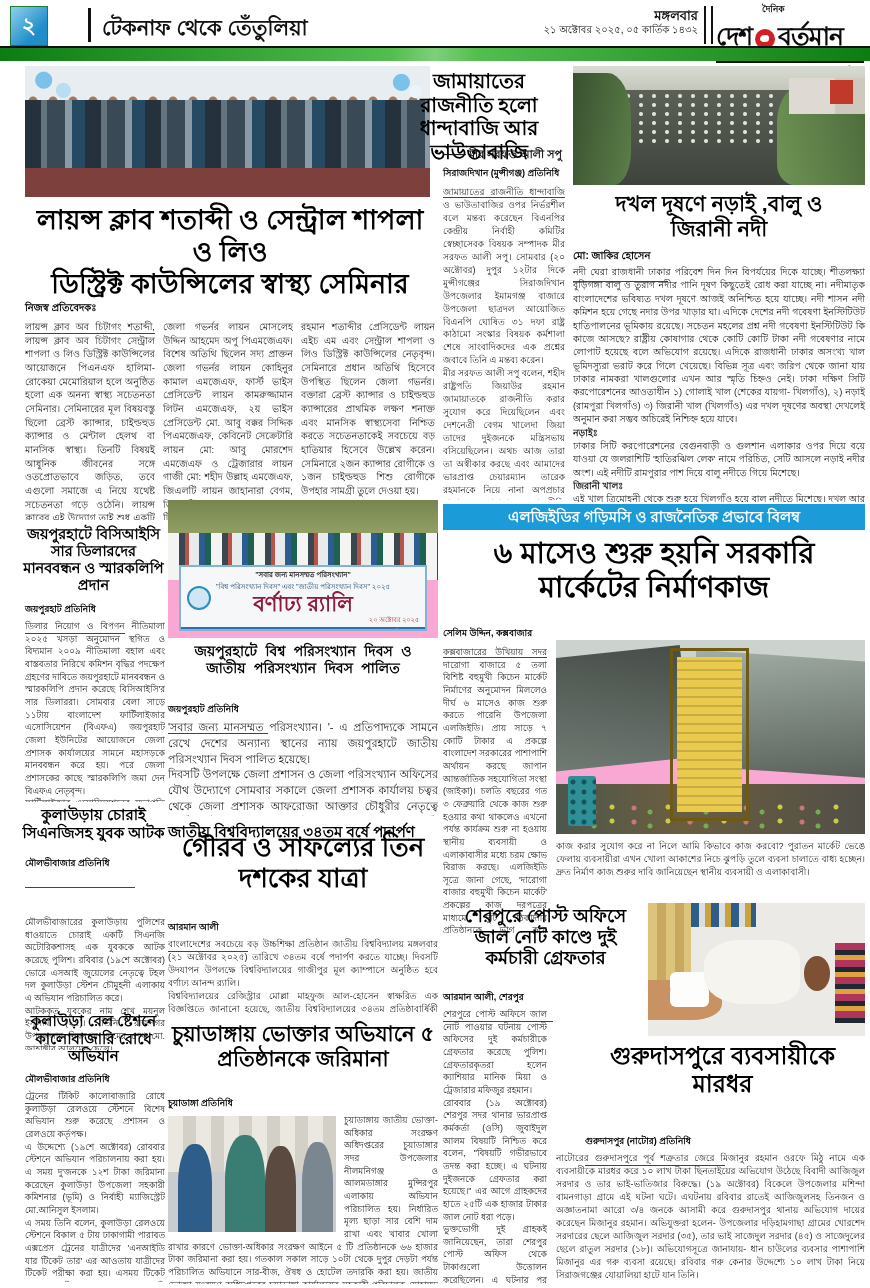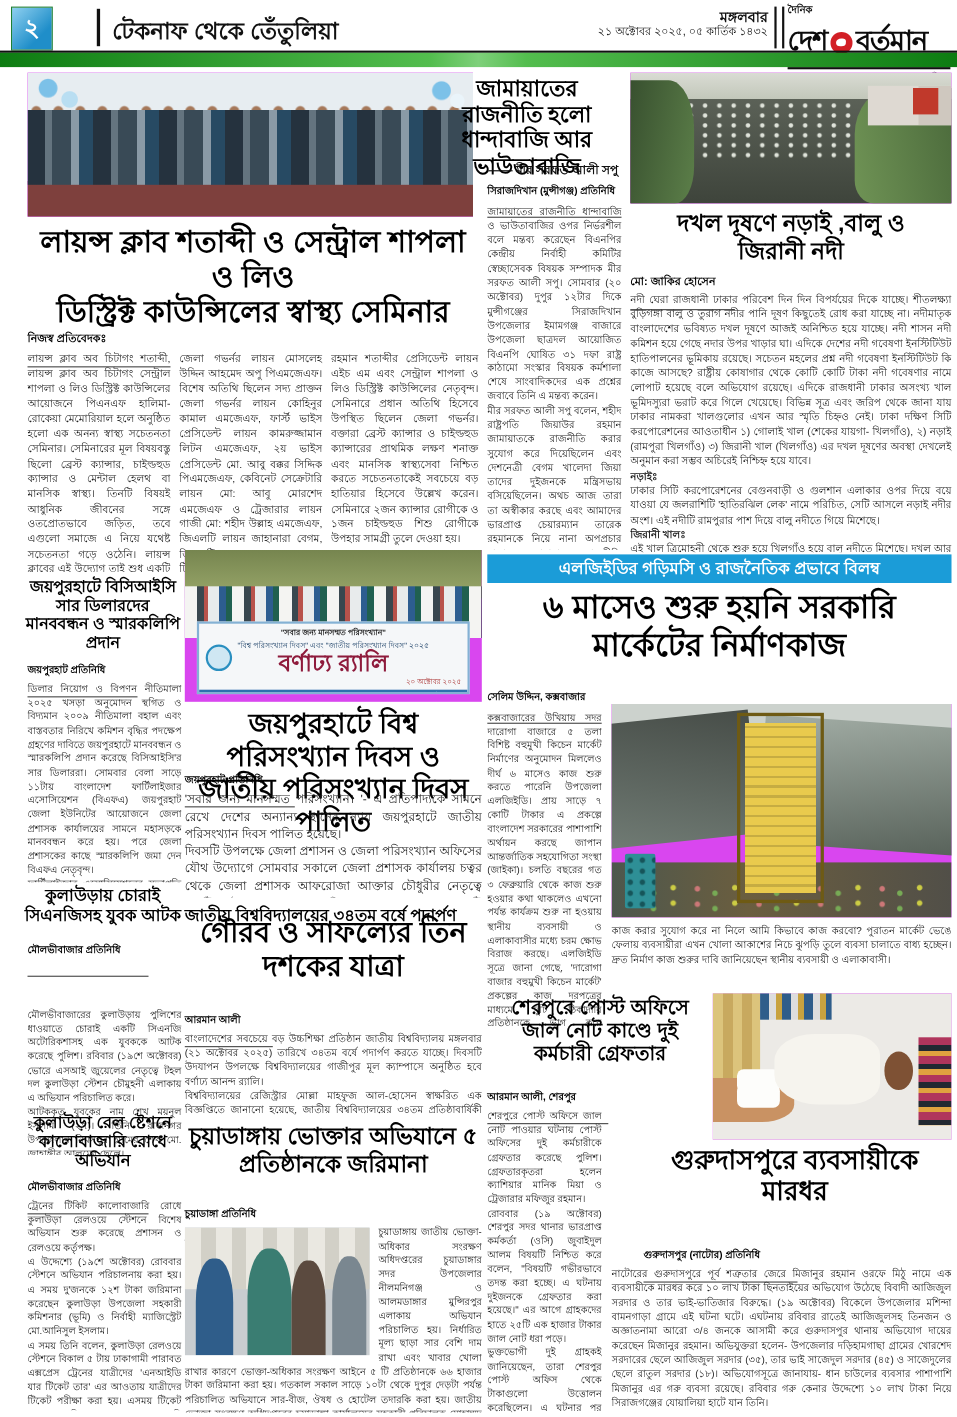--- a/index.html
+++ b/index.html
@@ -10,21 +10,21 @@
            background:linear-gradient(135deg,#8fd0f0,#1f8ec9 70%);border:1px solid #1d7f34;
            color:#fff;font-size:22px;font-weight:bold;display:flex;align-items:center;justify-content:center;}
   .tag-divider{position:absolute;left:88px;top:8px;width:3px;height:34px;background:#111;}
   .tagline{position:absolute;left:102px;top:12px;font-size:21px;font-weight:bold;color:#111;}
   .datewrap{position:absolute;left:520px;top:8px;width:178px;text-align:right;line-height:1.25;}
   .day{font-size:13px;font-weight:bold;}
   .date{font-size:10px;}
   .date-divider{position:absolute;left:704px;top:6px;width:5px;height:38px;
                 border-left:2px solid #111;border-right:2px solid #111;}
   .brand{position:absolute;left:716px;top:2px;width:148px;}
-  .brand-prefix{font-size:9px;font-weight:bold;text-align:left;}
+  .brand-prefix{font-size:9px;font-weight:bold;text-align:left;margin-left:46px;}
   .brand-row{display:flex;align-items:center;gap:3px;}
   .brand-word{font-size:25px;font-weight:900;letter-spacing:-1px;color:#0b0b0b;}
   .brand-emblem{width:20px;height:20px;border-radius:50%;background:#d21f26;position:relative;flex:0 0 auto;}
   .brand-emblem::after{content:"";position:absolute;left:5px;top:6px;width:9px;height:7px;background:#fff;border-radius:60% 40% 50% 50%;}
   .brand-underline{height:2px;background:#111;margin-top:1px;}
   .brand-tagline{font-size:8px;text-align:right;margin-top:1px;}
   .header-rule{position:absolute;left:0;top:46px;width:870px;height:2px;background:#111;}
   .greenbar{position:absolute;left:0;top:48px;width:870px;height:13px;
             background:linear-gradient(90deg,#0d7c12,#53bd4e 45%,#7ed07a 50%,#53bd4e 55%,#0d7c12);}
   
@@ -32,21 +32,21 @@
   .byline{position:absolute;font-size:10px;font-weight:bold;color:#000;
           border-bottom:1.5px solid #444;padding-bottom:16px;}
   .body{position:absolute;font-size:9.5px;line-height:1.44;text-align:justify;color:#1c1c1c;
         overflow:hidden;white-space:pre-line;}
   .sub{font-weight:bold;display:block;}
   .attribution{position:absolute;font-size:11px;font-weight:bold;text-align:right;}
   .kicker-bar{position:absolute;background:#1b9cd8;color:#fff;font-weight:bold;font-size:15px;
               display:flex;align-items:center;justify-content:center;}
   .kicker-line{position:absolute;font-weight:bold;font-size:15px;text-align:left;color:#000;}
   
-  .photo{position:absolute;overflow:hidden;background:#d946ef;}
+  .photo{position:absolute;overflow:hidden;background:#f9a8d4;}
   .photo span{position:absolute;display:block;}
   
   .ph-seminar .wall{inset:0;background:linear-gradient(#e7edf1 0 40%,#ccd7dd 40% 75%,#7e403d 75% 100%);}
   .ph-seminar .crowd{left:0;right:0;top:26%;height:52%;
     background:repeating-linear-gradient(90deg,#25323e 0 16px,#64747f 16px 22px,#394a56 22px 40px,#8a9aa6 40px 47px,#274a63 47px 60px);}
   .ph-seminar .heads{left:0;right:0;top:22%;height:12%;
     background:repeating-radial-gradient(circle at 8px 6px,#a5785a 0 4px,transparent 5px 100%);background-size:20px 12px;}
   .ph-seminar .balloons-l{left:1%;top:3%;width:12%;height:26%;
     background:radial-gradient(circle at 30% 30%,#7cc1e8 0 8px,transparent 9px),radial-gradient(circle at 70% 60%,#b9def2 0 7px,transparent 8px);}
   .ph-seminar .balloons-r{right:1%;top:3%;width:10%;height:24%;
@@ -197,21 +197,21 @@
     <span class="crowd"></span>
     <span class="banner">
       <span class="b1">"সবার জন্য মানসম্মত পরিসংখ্যান"</span>
       <span class="b2">"বিশ্ব পরিসংখ্যান দিবস" এবং "জাতীয় পরিসংখ্যান দিবস" ২০২৫</span>
       <span class="b3">বর্ণাঢ্য র‍্যালি</span>
       <span class="b4">২০ অক্টোবর ২০২৫</span>
       <span class="b5">আয়োজনে: জেলা প্রশাসন ও জেলা পরিসংখ্যান অফিস, জয়পুরহাট।</span>
     </span>
     <span class="wsd"></span>
   </div>
-  <div class="hl" style="left:168px;top:644px;width:270px;font-size:25px;">
+  <div class="hl" style="left:168px;top:644px;width:270px;font-size:14px;font-family:Liberation Mono, monospace;">
     <span>জয়পুরহাটে বিশ্ব পরিসংখ্যান দিবস ও</span><br>
     <span>জাতীয় পরিসংখ্যান দিবস পালিত</span>
   </div>
   <div class="byline" style="left:168px;top:702px;width:100px;font-size:9px;">জয়পুরহাট প্রতিনিধি</div>
   <div class="body" style="left:168px;top:720px;width:270px;height:96px;font-size:11px;">'সবার জন্য মানসম্মত পরিসংখ্যান। '- এ প্রতিপাদ্যকে সামনে রেখে দেশের অন্যান্য স্থানের ন্যায় জয়পুরহাটে জাতীয় পরিসংখ্যান দিবস পালিত হয়েছে।
 দিবসটি উপলক্ষে জেলা প্রশাসন ও জেলা পরিসংখ্যান অফিসের যৌথ উদ্যোগে সোমবার সকালে জেলা প্রশাসক কার্যালয় চত্বর থেকে জেলা প্রশাসক আফরোজা আক্তার চৌধুরীর নেতৃত্বে একটি বর্ণাঢ্য শোভাযাত্রা ( র‍্যালি) বের করা হয়। শোভাযাত্রাটি জেলা প্রশাসন ক্যাম্পাস সহ পার্শ্ববর্তী বিভিন্ন সড়ক প্রদক্ষিণ করে পুনরায় একই স্থানে ফিরে শেষ হয়।
 পরে জয়পুরহাট জেলা প্রশাসকের সম্মেলন কক্ষে- দিবসের তাৎপর্য ও প্রতিপাদ্য বিষয়ের গুরুত্ব তুলে ধরে- জেলা প্রশাসক আফরোজা আক্তার চৌধুরীর সভাপতিত্বে এক আলোচনা সভা অনুষ্ঠিত হয়। এতে অন্যান্যের মধ্যে বক্তব্য রাখেন- জেলা পরিসংখ্যান অফিসের উপ-পরিচালক আতাউর রহমান, অতিরিক্ত জেলা প্রশাসক (শিক্ষা ও আইসিটি)জেসমিন নাহার, জয়পুরহাট সদর উপজেলা নির্বাহী অফিসার (ইউএনও) রাশেদুল ইসলাম প্রমুখ ।</div>
 
   <div class="kicker-line" style="left:168px;top:820px;width:270px;">জাতীয় বিশ্ববিদ্যালয়ের ৩৪তম বর্ষে পদার্পণ</div>
   <div class="hl" style="left:168px;top:832px;width:270px;font-size:26px;">

